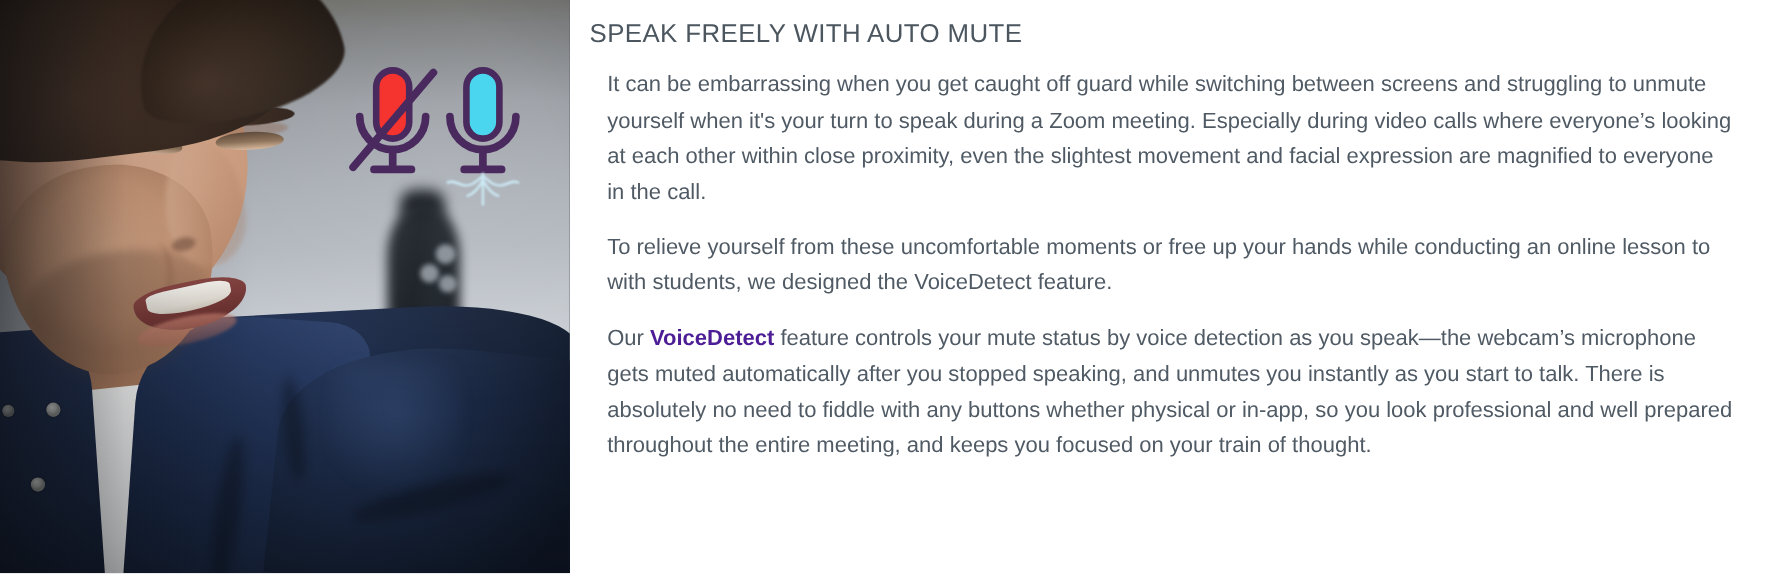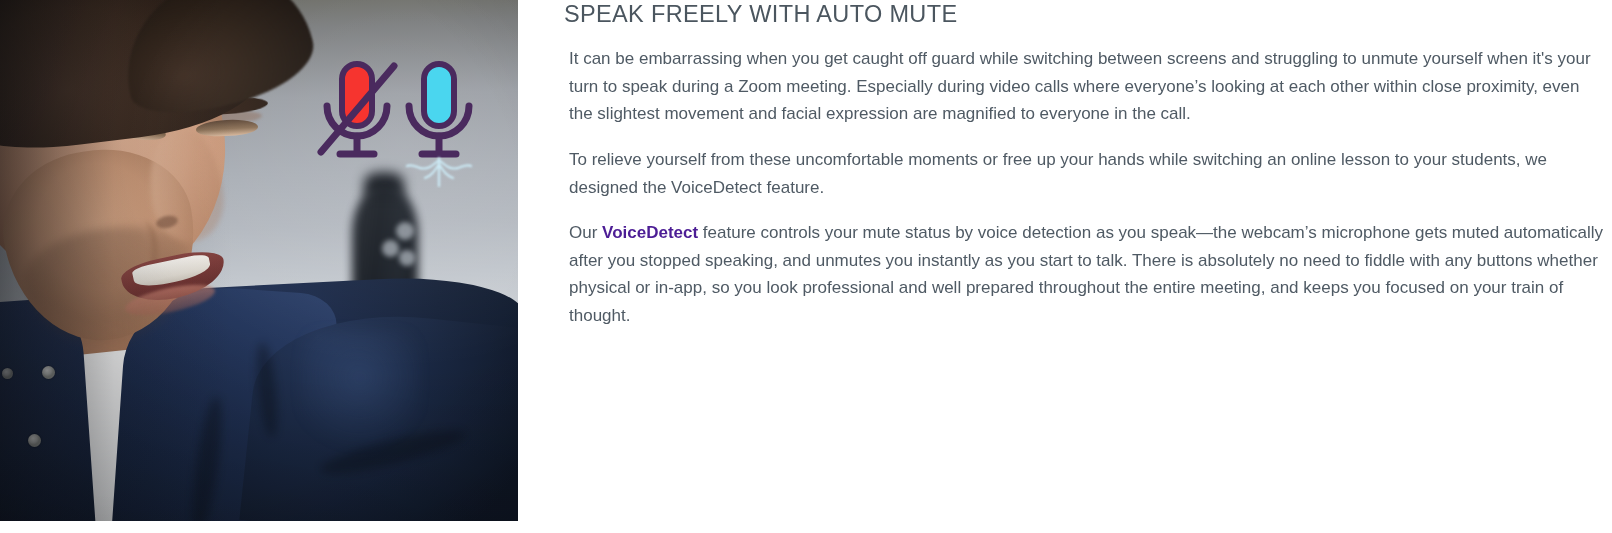--- a/index.html
+++ b/index.html
@@ -308,34 +308,35 @@
   
   .mics {
     position: absolute;
     left: 312px; top: 58px;
     width: 186px; height: 130px;
   }
 
   
   .content {
     position: absolute;
-    left: 564px; top: 0;
+    left: 536px; top: 0;
     width: 1040px;
+    padding-top: 16px;
   }
   .heading {
     margin: 0 0 16px 0;
     font-size: 23.5px;
     font-weight: 400;
     letter-spacing: 0.015em;
     color: #4b565f;
     line-height: 1.25;
   }
   .para {
-    margin: 0 0 18px 5px;
-    font-size: 17px;
+    margin: 0 0 18px 16px;
+    font-size: 20px;
     line-height: 1.62;
     color: #4f5a64;
     max-width: 1035px;
   }
   .para:last-child { margin-bottom: 0; }
   .para b { font-weight: 700; color: #4c1d95; }
 </style>
 </head>
 <body>
 
@@ -427,18 +428,18 @@
         </g>
       </svg>
     </div>
   </div>
 
   <div class="content">
     <h2 class="heading">SPEAK FREELY WITH AUTO MUTE</h2>
 
     <p class="para">It can be embarrassing when you get caught off guard while switching between screens and struggling to unmute yourself when it's your turn to speak during a Zoom meeting. Especially during video calls where everyone’s looking at each other within close proximity, even the slightest movement and facial expression are magnified to everyone in the call.</p>
 
-    <p class="para">To relieve yourself from these uncomfortable moments or free up your hands while switching an online lesson to your students, we designed the VoiceDetect feature.</p>
+    <p class="para">To relieve yourself from these uncomfortable moments or free up your hands while conducting an online lesson to with students, we designed the VoiceDetect feature.</p>
 
     <p class="para"><span>Our </span><b>VoiceDetect</b><span> feature controls your mute status by voice detection as you speak—the webcam’s microphone gets muted automatically after you stopped speaking, and unmutes you instantly as you start to talk. There is absolutely no need to fiddle with any buttons whether physical or in-app, so you look professional and well prepared throughout the entire meeting, and keeps you focused on your train of thought.</span></p>
   </div>
 
 </div>
 
 </body></html>

